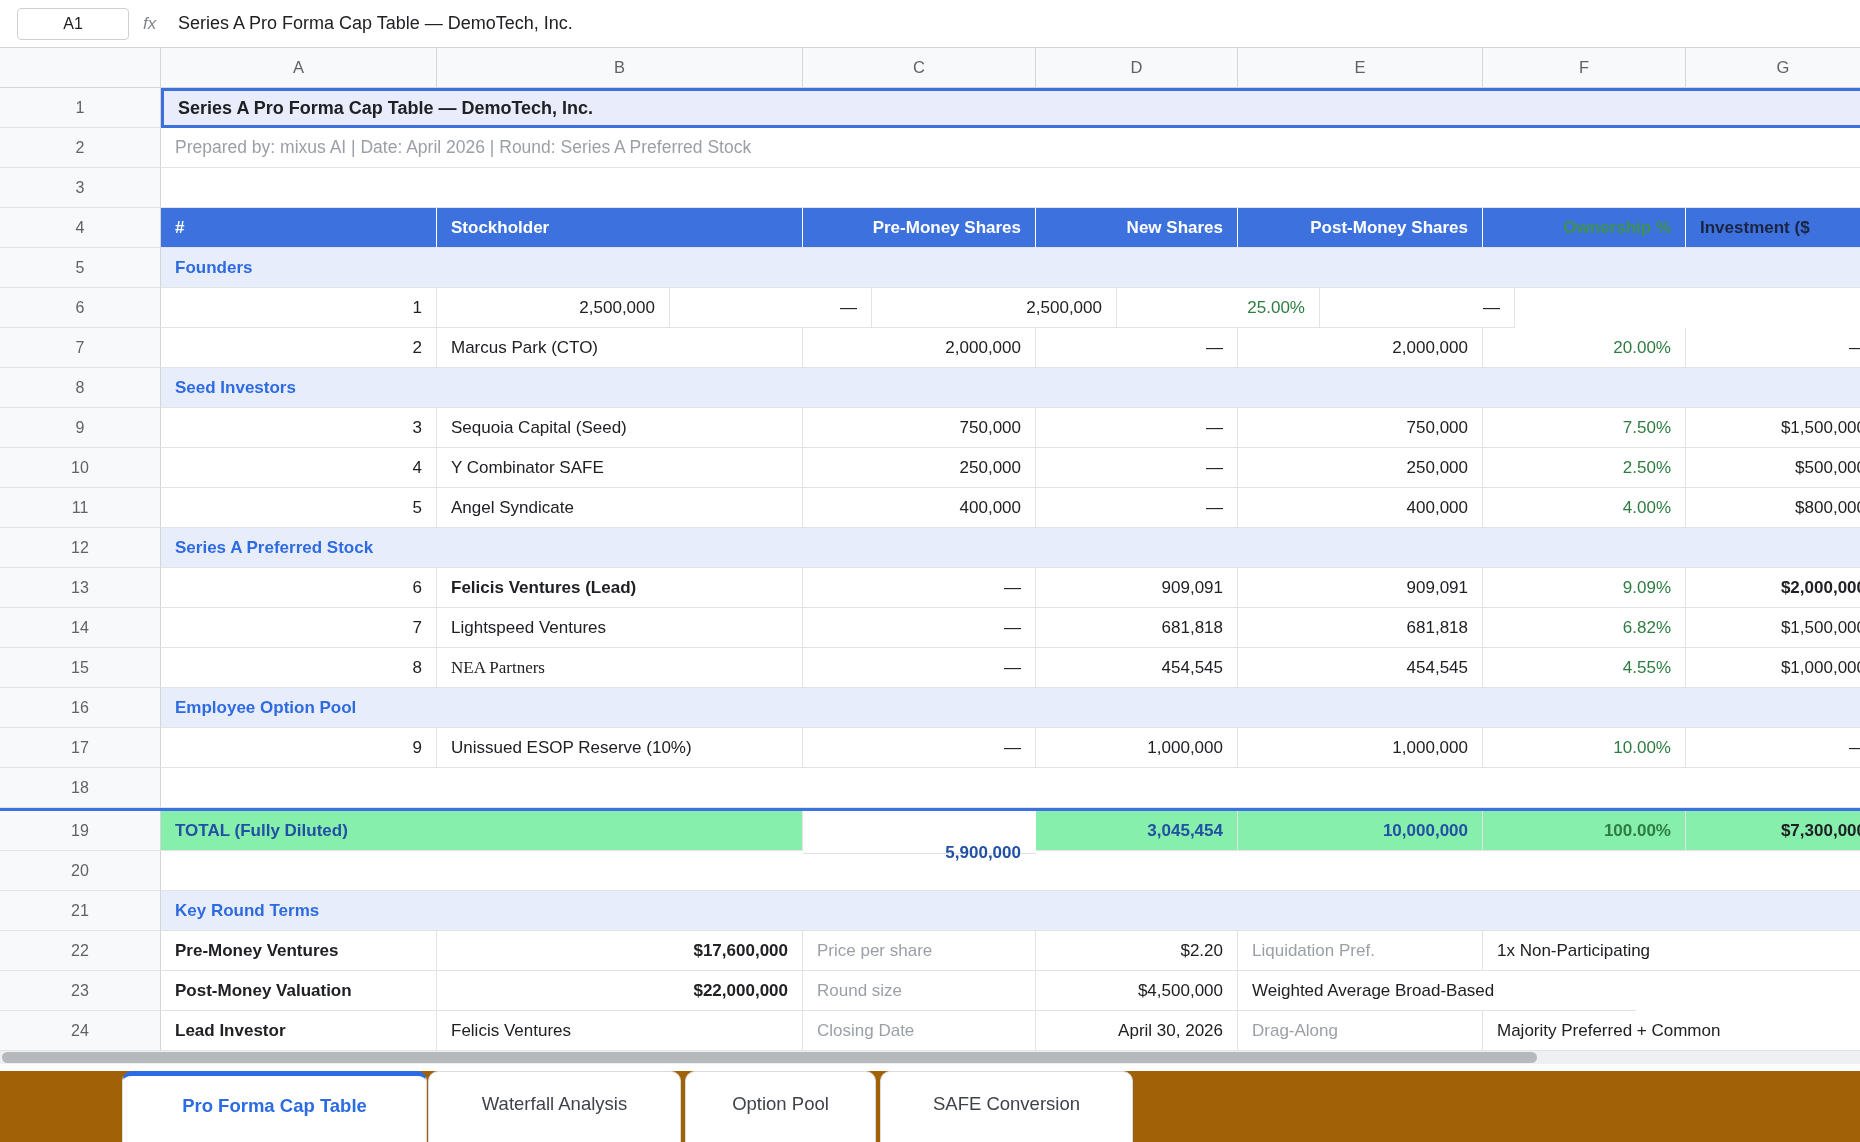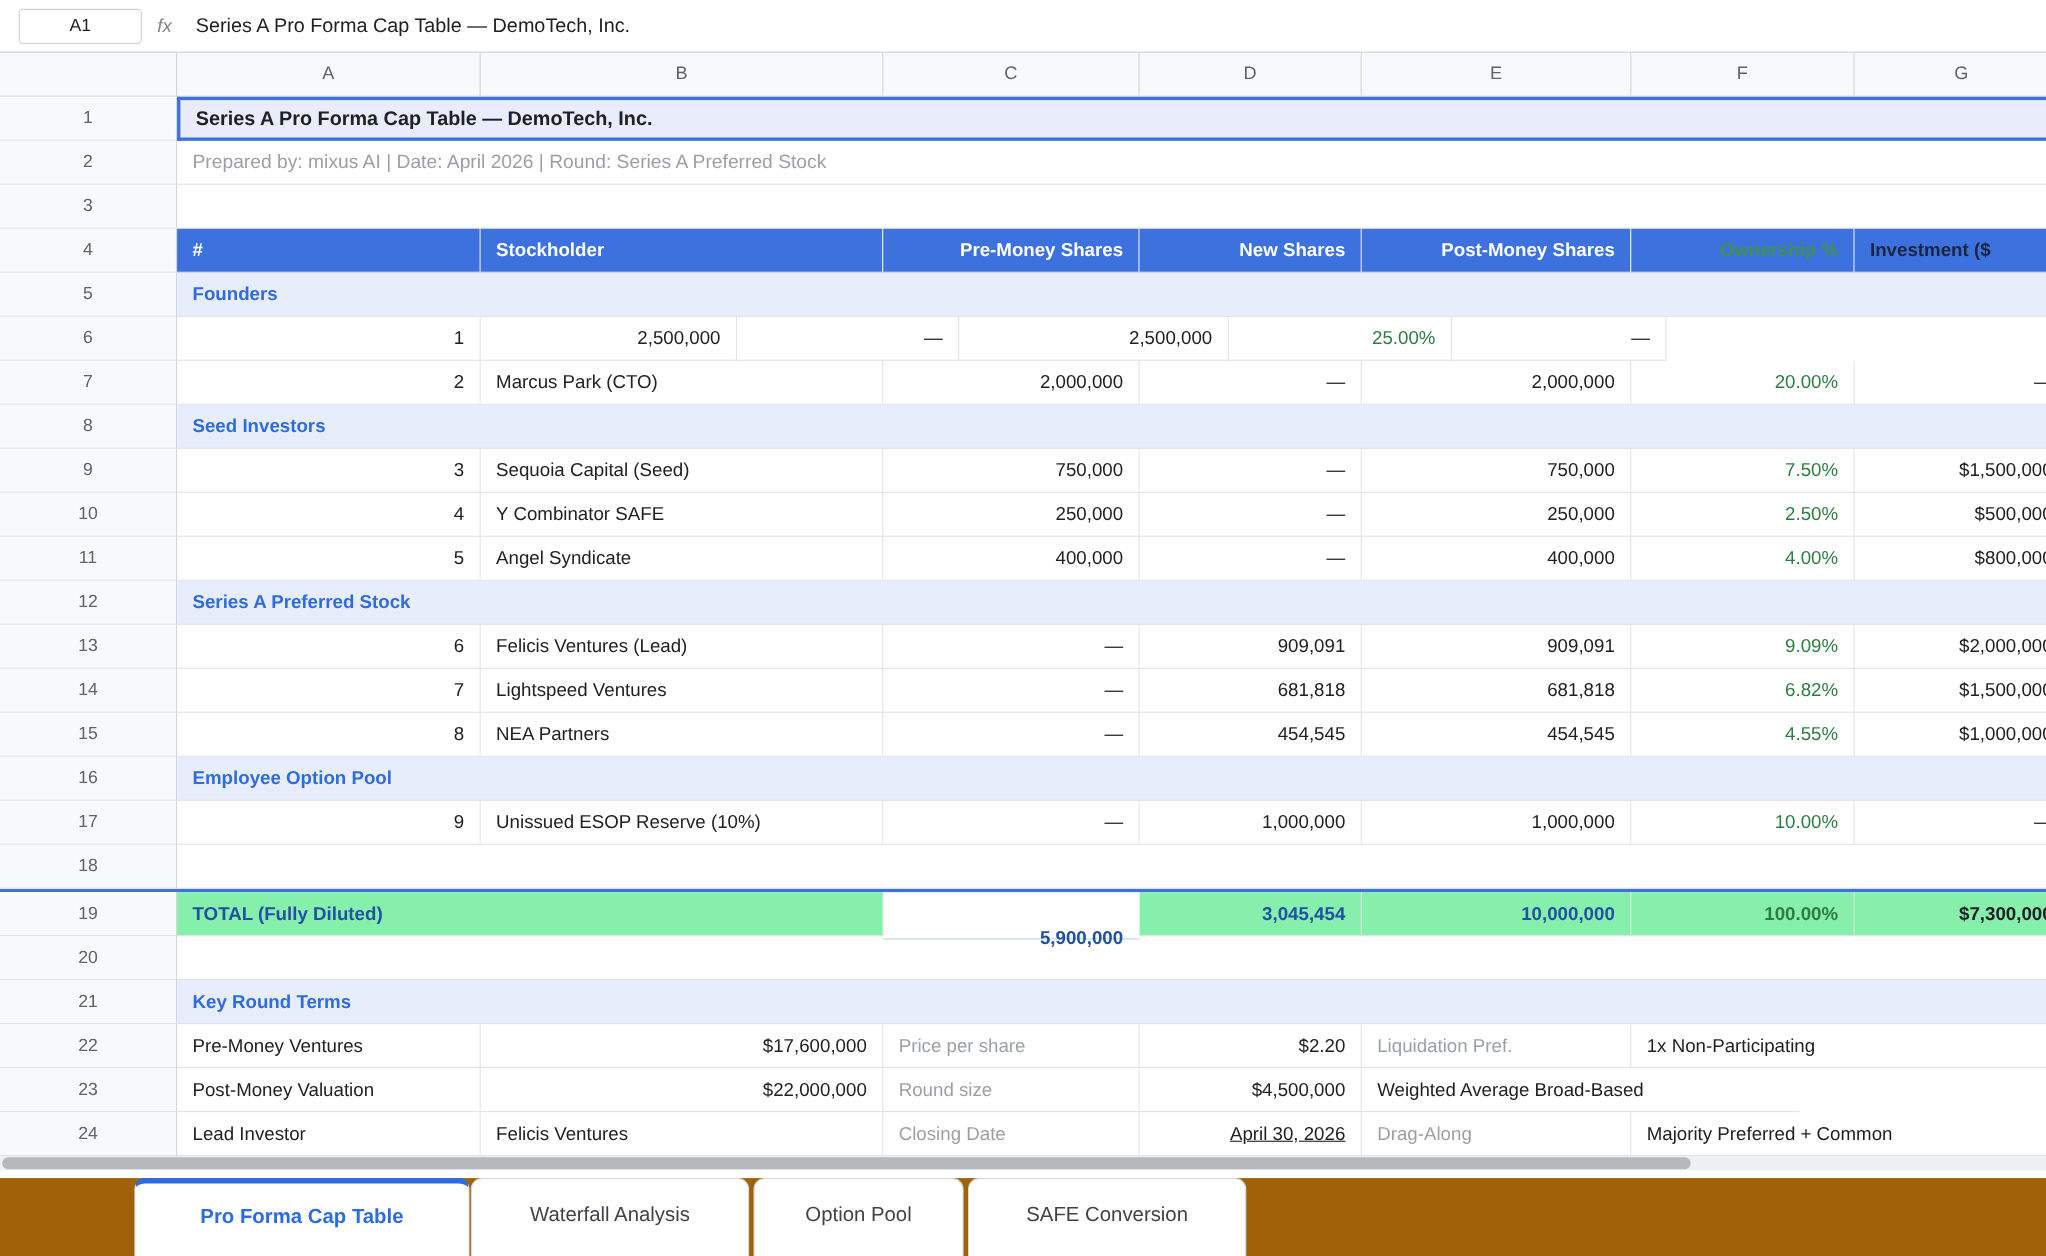--- a/index.html
+++ b/index.html
@@ -21,21 +21,21 @@
     font-size:16.5px;color:#5f6368;border-right:1px solid #d3d5d8;height:100%;}
   
   .grid{position:absolute;left:0;top:88px;width:1881px;}
   .row{display:flex;height:40px;box-sizing:border-box;background:#fff;}
   .cell{box-sizing:border-box;display:flex;align-items:center;padding:0 14px;font-size:17px;color:#202124;
     border-right:1px solid #e2e3e5;border-bottom:1px solid #e2e3e5;white-space:nowrap;overflow:visible;}
   .rowhead{box-sizing:border-box;width:161px;display:flex;align-items:center;justify-content:center;
     background:#f8f9fa;color:#5f6368;font-size:16px;border-right:1px solid #d3d5d8;border-bottom:1px solid #e2e3e5;}
   .al{justify-content:flex-start;}
   .ar{justify-content:flex-end;}
-  .bold{font-weight:normal;}
+  .bold{font-weight:bold;}
   .nogrid{border-right:none;}
   .title-cell{background:#e8ecfb;border:3px solid #3d6fdd;font-weight:bold;font-size:18px;border-right:none;}
   .note-cell{color:#9aa0a6;font-size:17.5px;}
   .section-cell{background:#e8edfb;color:#2f6be0;font-weight:bold;}
   .hdr-cell{background:#3d72de;color:#fff;font-weight:bold;border-right:1px solid #ffffff;border-bottom:1px solid #e2e3e5;}
   .hdr-green{color:#3f9152;}
   .hdr-dark{color:#1b2440;}
   .green{color:#2e7d40;}
   .navy{color:#2150a4;}
   .gray{color:#9aa0a6;}
@@ -179,21 +179,21 @@
       <div class="cell al" style="width: 366px;">Lightspeed Ventures</div>
       <div class="cell ar" style="width: 233px;">—</div>
       <div class="cell ar" style="width: 202px;">681,818</div>
       <div class="cell ar" style="width: 245px;">681,818</div>
       <div class="cell ar green" style="width: 203px;">6.82%</div>
       <div class="cell ar" style="width: 195px;">$1,500,000</div>
     </div>
     <div class="row">
       <div class="rowhead">15</div>
       <div class="cell ar" style="width: 276px;">8</div>
-      <div class="cell al" style="width: 366px;">NEA Partners</div>
+      <div class="cell al" style="width: 366px; font-family: Liberation Serif, serif;">NEA Partners</div>
       <div class="cell ar" style="width: 233px;">—</div>
       <div class="cell ar" style="width: 202px;">454,545</div>
       <div class="cell ar" style="width: 245px;">454,545</div>
       <div class="cell ar green" style="width: 203px;">4.55%</div>
       <div class="cell ar" style="width: 195px;">$1,000,000</div>
     </div>
     <div class="row">
       <div class="rowhead">16</div>
       <div class="cell al section-cell nogrid" style="width: 1720px;">Employee Option Pool</div>
     </div>
@@ -243,21 +243,21 @@
       <div class="cell ar bold" style="width: 366px;">$22,000,000</div>
       <div class="cell al gray" style="width: 233px;">Round size</div>
       <div class="cell ar" style="width: 202px;">$4,500,000</div>
       <div class="cell al nogrid" style="width: 398px;">Weighted Average Broad-Based</div>
     </div>
     <div class="row">
       <div class="rowhead">24</div>
       <div class="cell al bold" style="width: 276px;">Lead Investor</div>
       <div class="cell al" style="width: 366px;">Felicis Ventures</div>
       <div class="cell al gray" style="width: 233px;">Closing Date</div>
-      <div class="cell ar" style="width: 202px; text-decoration: underline;">April 30, 2026</div>
+      <div class="cell ar" style="width: 202px;">April 30, 2026</div>
       <div class="cell al gray" style="width: 245px;">Drag-Along</div>
       <div class="cell al nogrid" style="width: 398px;">Majority Preferred + Common</div>
     </div>
   </div>
 
 <div class="hscroll">
   <div class="hscroll-thumb"></div>
 </div>
 
 <div class="tabbar" id="tabbar">

